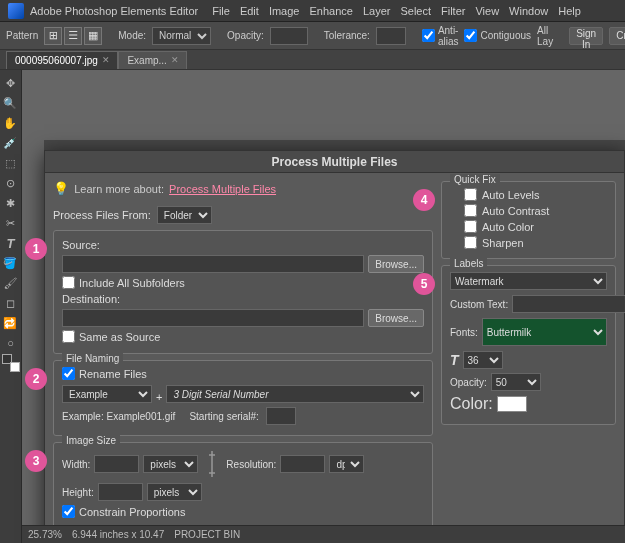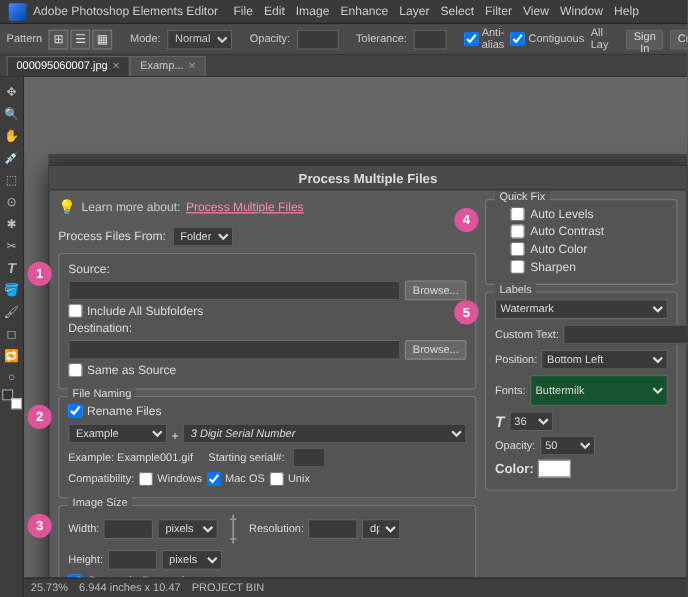--- a/index.html
+++ b/index.html
@@ -603,29 +603,20 @@
                   <span class="plus-label">+</span>
                   <select class="form-select" style="flex:1;font-style:italic;">
                     <option>3 Digit Serial Number</option>
                   </select>
                 </div>
                 <div class="form-row">
                   <span class="example-text">Example: Example001.gif</span>
                   <span style="color:#ddd;font-size:10px;margin-left:10px;">Starting serial#:</span>
                   <input type="text" class="size-input" style="width: 30px; margin-left: 3px;">
                 </div>
-                <div class="form-row">
-                  <span style="color:#ddd;font-size:10px;">Compatibility:</span>
-                  <input type="checkbox" style="">
-                  <span style="color:#ddd;font-size:10px;">Windows</span>
-                  <input type="checkbox" checked="" style="">
-                  <span style="color:#ddd;font-size:10px;">Mac OS</span>
-                  <input type="checkbox" style="">
-                  <span style="color:#ddd;font-size:10px;">Unix</span>
-                </div>
               </div>
             </div>
 
             <div style="position:relative;margin-bottom:6px;">
               <div class="num-circle" style="position:absolute;left:-28px;top:8px;">
                 <span>3</span>
               </div>
               <div class="section-box">
                 <span class="section-label">Image Size</span>
                 <div style="display:flex;align-items:center;gap:4px;margin-bottom:4px;">
@@ -701,26 +692,20 @@
                   <select class="label-select">
                     <option>Watermark</option>
                   </select>
                 </div>
 
                 <div class="label-row">
                   <span style="color:#ddd;font-size:10px;white-space:nowrap;">Custom Text:</span>
                   <input type="text" class="label-input" style="">
                 </div>
 
-                <div class="label-row">
-                  <span style="color:#ddd;font-size:10px;white-space:nowrap;">Position:</span>
-                  <select class="label-select">
-                    <option>Bottom Left</option>
-                  </select>
-                </div>
 
                 <div class="label-row">
                   <span style="color:#ddd;font-size:10px;white-space:nowrap;">Fonts:</span>
                   <select class="font-select">
                     <option>Buttermilk</option>
                   </select>
                 </div>
 
                 <div class="font-row">
                   <span style="font-style:italic;font-weight:bold;font-size:14px;color:#ddd;">T</span>
@@ -730,21 +715,21 @@
                 </div>
 
                 <div class="opacity-row">
                   <span style="color:#ddd;font-size:10px;">Opacity:</span>
                   <select class="opacity-select">
                     <option>50</option>
                   </select>
                 </div>
 
                 <div class="label-row">
-                  <span style="color:#ddd;font-size:12px;font-weight:bold;">Color:</span>
+                  <span style="color:#ddd;font-size:16px;">Color:</span>
                   <div class="color-swatch"></div>
                 </div>
 
               </div>
             </div>
 
           </div>
         </div>
 
       </div>

